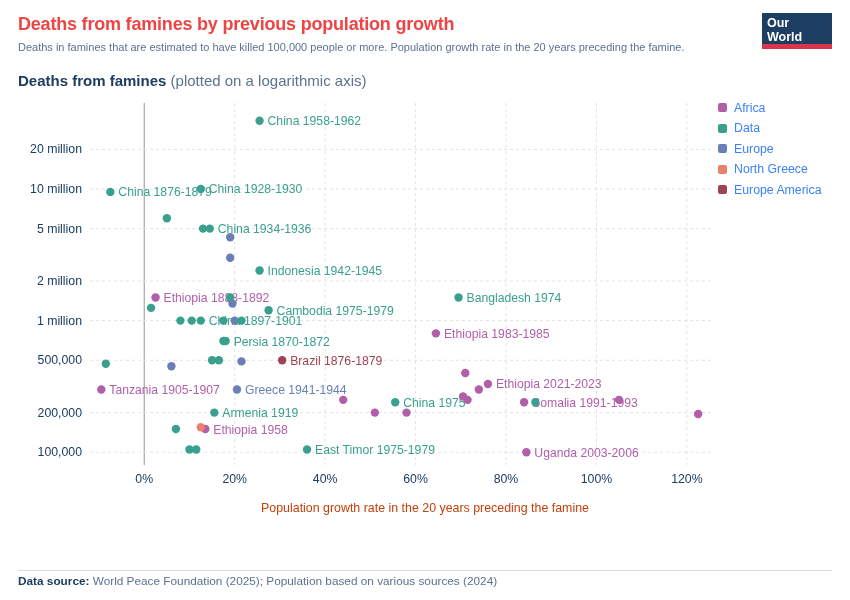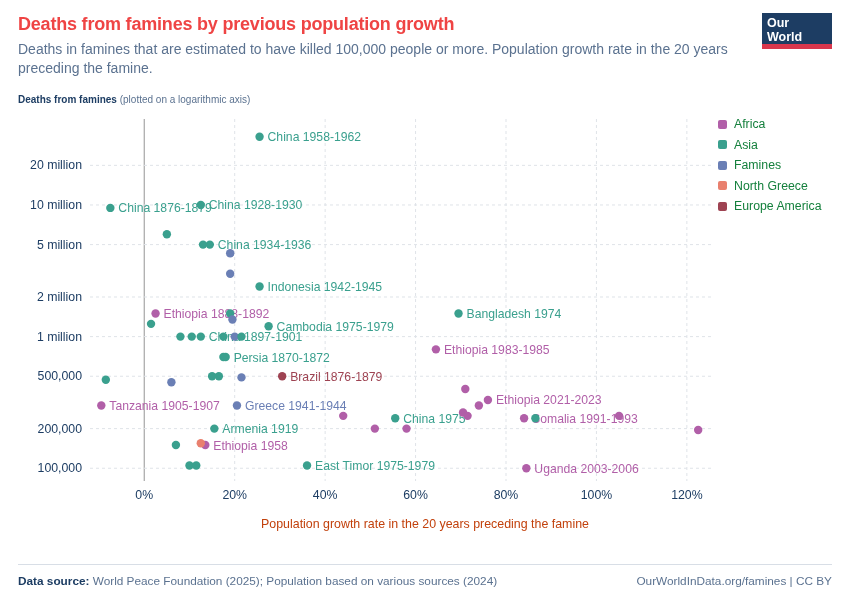--- a/index.html
+++ b/index.html
@@ -23,21 +23,21 @@
   }
   .title {
     font-size: 18px;
     font-weight: 700;
     color: #ef4444;
     letter-spacing: -0.2px;
     margin: 0 0 6px 0;
     line-height: 1.12;
   }
   .subtitle {
-    font-size: 14px;
+    font-size: 11px;
     color: #5b7290;
     line-height: 1.33;
     max-width: 722px;
     margin: 0;
   }
   .owid-logo {
     position: absolute;
     top: 13px;
     right: 18px;
     width: 70px;
@@ -53,21 +53,21 @@
   .owid-logo .bar {
     position: absolute;
     left: 0;
     bottom: 0;
     width: 100%;
     height: 5px;
     background: #d9364c;
   }
   .axis-note {
     margin-top: 17px;
-    font-size: 10px;
+    font-size: 15px;
     color: #1d3d63;
   }
   .axis-note b {
     font-weight: 700;
   }
   .axis-note span.light {
     color: #5b7290;
     font-weight: 400;
   }
 
@@ -79,41 +79,41 @@
   }
   svg.chart {
     display: block;
   }
   .legend {
     position: absolute;
     right: 2px;
     top: 6px;
     width: 112px;
     font-size: 12.3px;
-    color: #15803d;
+    color: #3b82f6;
   }
   .legend-row {
     display: flex;
     align-items: center;
     margin-bottom: 6.5px;
   }
   .legend-swatch {
     width: 9px;
     height: 9px;
     border-radius: 2px;
     margin-right: 7px;
     flex: 0 0 auto;
   }
   .footer {
     position: absolute;
     left: 18px;
     right: 18px;
     bottom: 12px;
     border-top: 1px solid #d8dee6;
-    padding-top: 9px;
+    padding-top: 3px;
     font-size: 11.8px;
     color: #5b7290;
   }
   .footer-row {
     display: flex;
     justify-content: space-between;
     align-items: baseline;
   }
   .footer b {
     color: #1d3d63;
@@ -256,41 +256,40 @@
         <circle cx="171.4782608695652" cy="354.45452864158835" r="4.2" fill="#3aa08e"></circle>
         <circle cx="178.26086956521738" cy="354.45452864158835" r="4.2" fill="#3aa08e"></circle>
       </svg>
     <div class="legend" id="legend">
         <div class="legend-row">
           <span class="legend-swatch" style="background: rgb(177, 95, 168);"></span>
           <span>Africa</span>
         </div>
         <div class="legend-row">
           <span class="legend-swatch" style="background: rgb(58, 160, 142);"></span>
-          <span>Asia</span>
+          <span>Data</span>
         </div>
         <div class="legend-row">
           <span class="legend-swatch" style="background: rgb(106, 127, 181);"></span>
-          <span>Famines</span>
+          <span>Europe</span>
         </div>
         <div class="legend-row">
           <span class="legend-swatch" style="background: rgb(233, 128, 110);"></span>
           <span>North Greece</span>
         </div>
         <div class="legend-row">
           <span class="legend-swatch" style="background: rgb(158, 67, 82);"></span>
           <span>Europe America</span>
         </div>
       </div>
   </div>
 
   <div class="x-axis-label">Population growth rate in the 20 years preceding the famine</div>
 
   <div class="footer">
     <div class="footer-row">
       <div>
         <b>Data source:</b>
         <span>World Peace Foundation (2025); Population based on various sources (2024)</span>
       </div>
-      <div>OurWorldInData.org/famines | CC BY</div>
     </div>
   </div>
 </div>
 
 </body></html>

